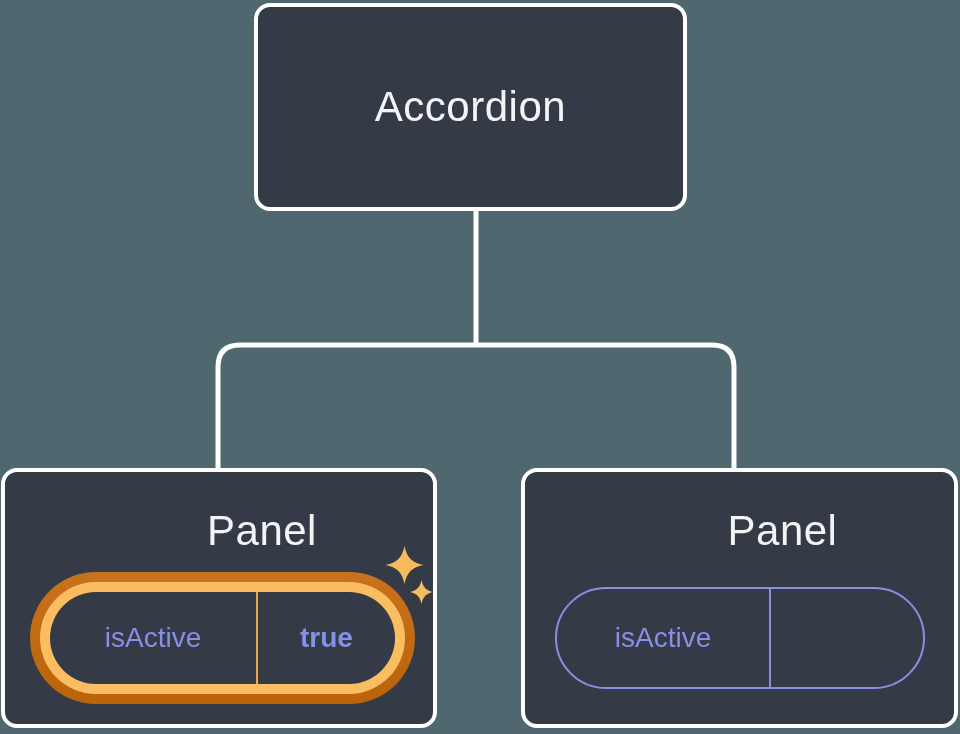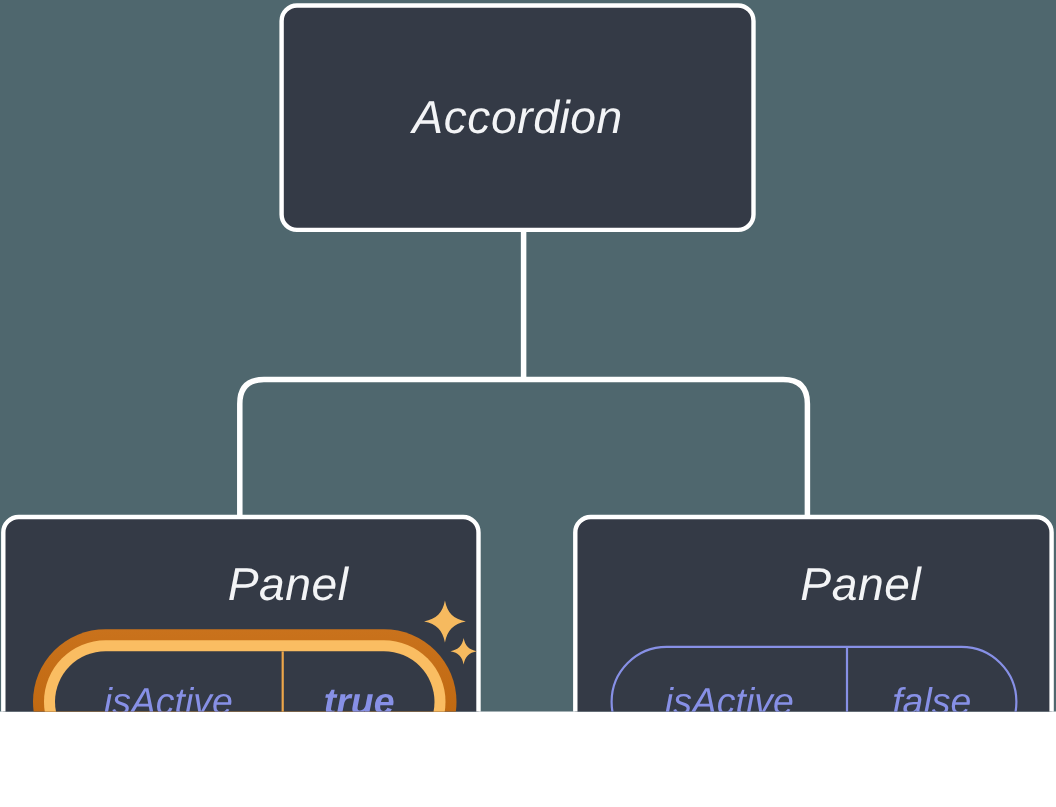--- a/index.html
+++ b/index.html
@@ -1,24 +1,23 @@
 <!DOCTYPE html>
 <html style="--background: #4f676e; --node-fill: #343a46; --node-border: #ffffff; --node-text: #f3f4f6; --connector: #ffffff; --state-purple: #8790e6; --highlight-ring-dark: #c26c14; --highlight-ring-light: #fabd62; --highlight-divider: #eda64a; --sparkle: #f6ba5f;"><head>
 <meta charset="utf-8">
 <style>
   html, body { margin: 0; padding: 0; }
   body { font-family: "Liberation Sans", "DejaVu Sans", sans-serif; }
 
   .canvas {
     position: relative;
     width: 960px;
-    height: 647px;
+    height: 734px;
     background: var(--background, #4f676e);
     overflow: hidden;
-    font-style: italic;
   }
 
   .connector-svg {
     position: absolute;
     left: 0; top: 0;
     width: 960px; height: 734px;
     pointer-events: none;
   }
 
   .node {
@@ -106,21 +105,21 @@
 
   .cell {
     display: flex;
     align-items: center;
     justify-content: center;
   }
   .cell-value { flex: 1; }
 
   .state-text {
     color: var(--state-purple, #8790e6);
-    font-size: 34px;
+    font-size: 28px;
   }
   .state-text.bold { font-weight: 700; }
 
   .sparkles {
     position: absolute;
     left: 384px; top: 545px;
     width: 52px; height: 62px;
     pointer-events: none;
   }
 </style>
@@ -153,23 +152,20 @@
       </div>
     </div>
   </div>
 
   <div class="node node-panel-right">
     <div class="node-title panel-title">Panel</div>
     <div class="pill-plain">
       <div class="cell cell-name">
         <span class="state-text">isActive</span>
       </div>
-      <div class="cell cell-value">
-        <span class="state-text">false</span>
-      </div>
     </div>
   </div>
 
   <svg class="sparkles" viewBox="0 0 52 62" xmlns="http://www.w3.org/2000/svg">
     <path fill="#f6ba5f" d="M20.5 1 C22.8 12.4 28.1 17.7 39.5 20 C28.1 22.3 22.8 27.6 20.5 39 C18.2 27.6 12.9 22.3 1.5 20 C12.9 17.7 18.2 12.4 20.5 1 Z"></path>
     <path fill="#f6ba5f" d="M37.5 35 C38.9 42.2 42.3 45.6 49.5 47 C42.3 48.4 38.9 51.8 37.5 59 C36.1 51.8 32.7 48.4 25.5 47 C32.7 45.6 36.1 42.2 37.5 35 Z"></path>
   </svg>
 
 </div>
 

